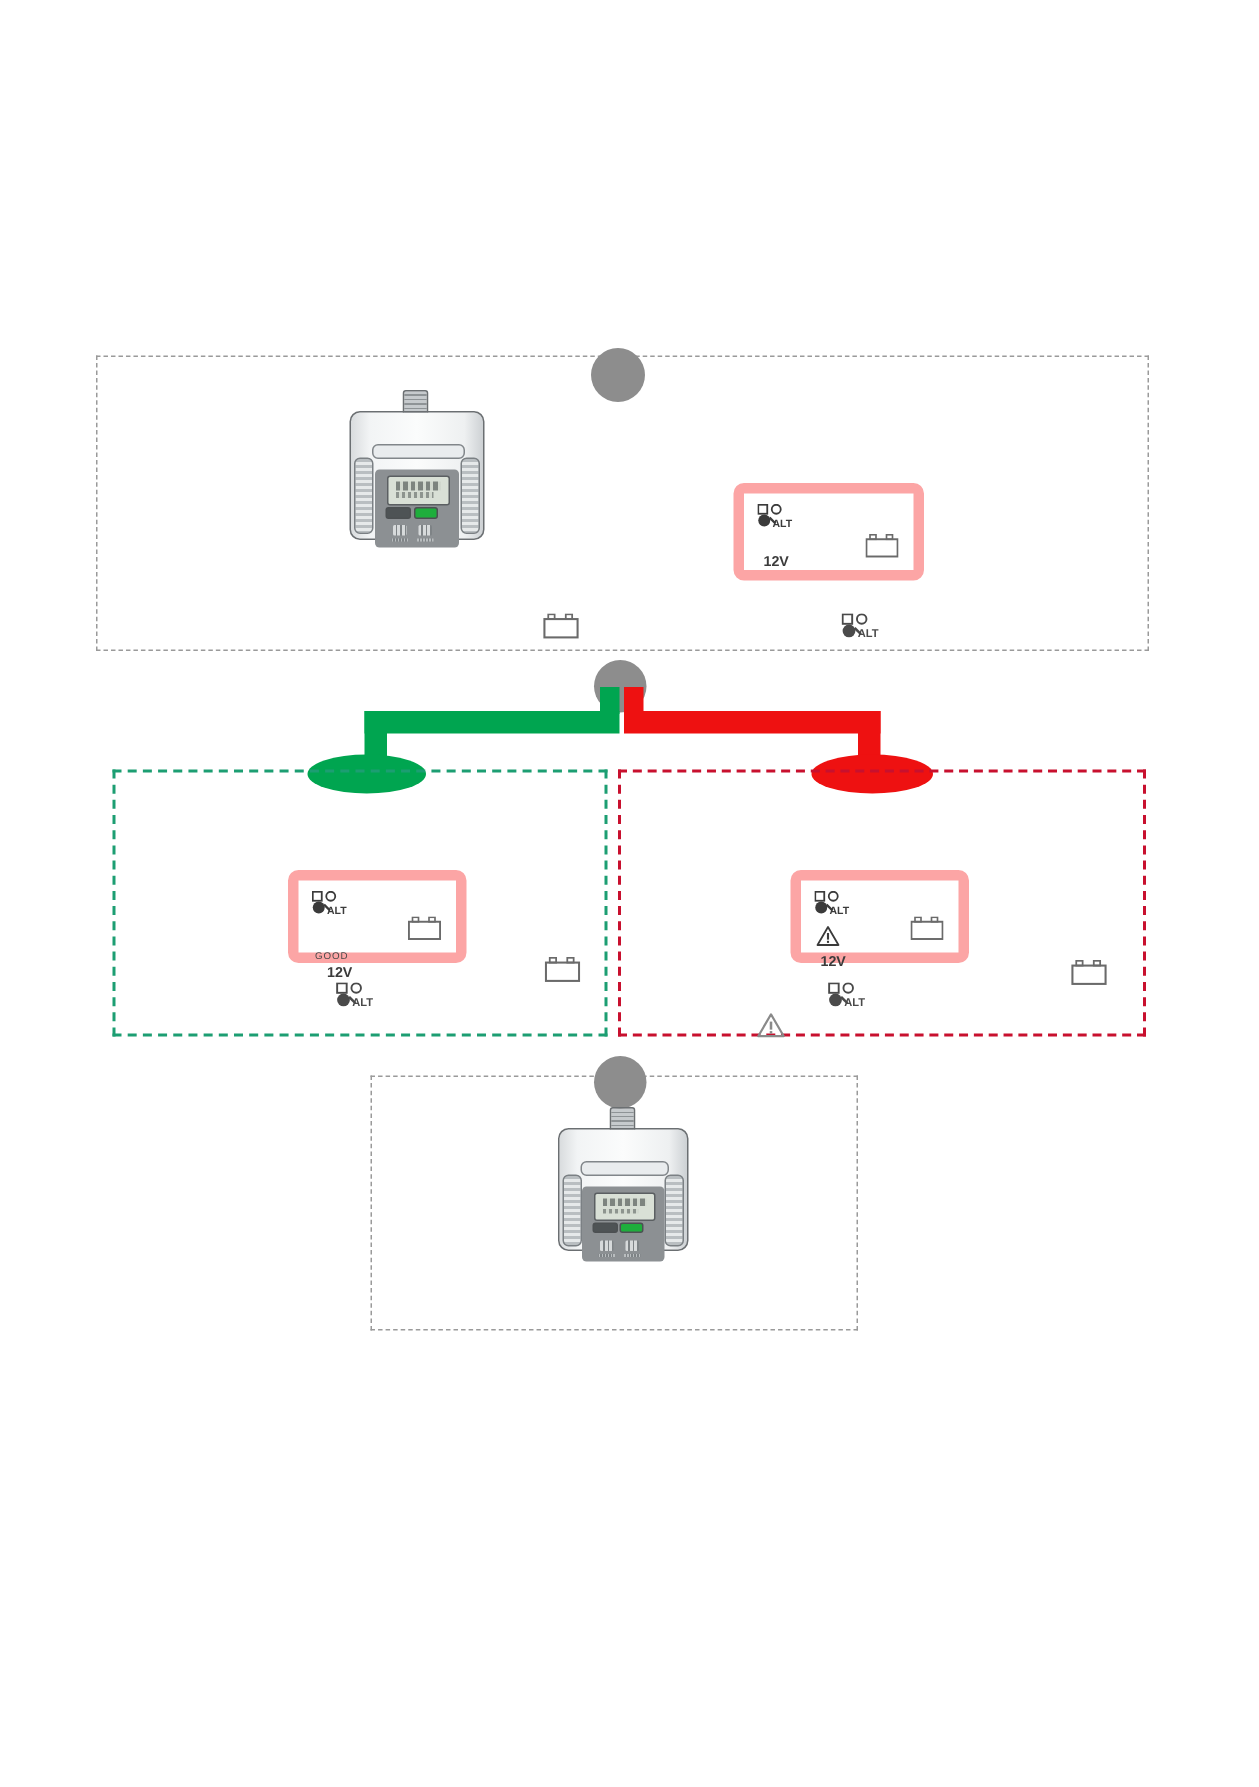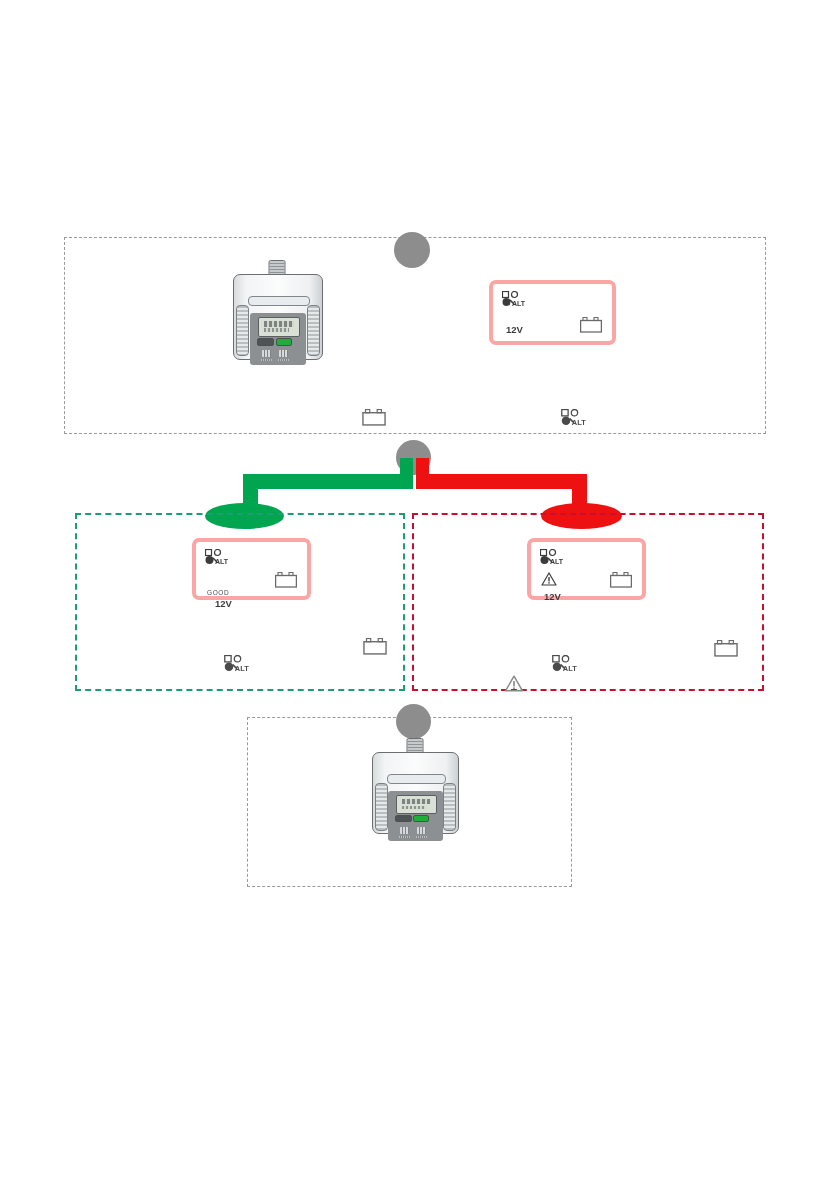--- a/index.html
+++ b/index.html
@@ -26,23 +26,24 @@
   .wire-green{background:#00a550;}
   .wire-red{background:#ee1111;}
   .blob{position:absolute;border-radius:50%;}
   .blob-green{background:#00a550;}
   .blob-red{background:#ee1111;}
 
   
   .lcd{
     position:absolute;
     box-sizing:border-box;
-    border:4px solid #fca5a5;
+    border:7px solid #fca5a5;
     border-radius:7px;
     background:#ffffff;
+    margin-top:42px;
   }
   .lcd .alt-ico{position:absolute;left:9px;top:7px;}
   .lcd .batt-ico{position:absolute;right:10px;bottom:8px;}
   .lcd .warn-ico{position:absolute;left:10px;top:30px;}
   .lcd .lbl-good{
     position:absolute;left:11px;top:47px;
     font-size:6.5px;color:#4a4a4a;letter-spacing:.6px;
   }
   .lcd .lbl-volt{
     position:absolute;

